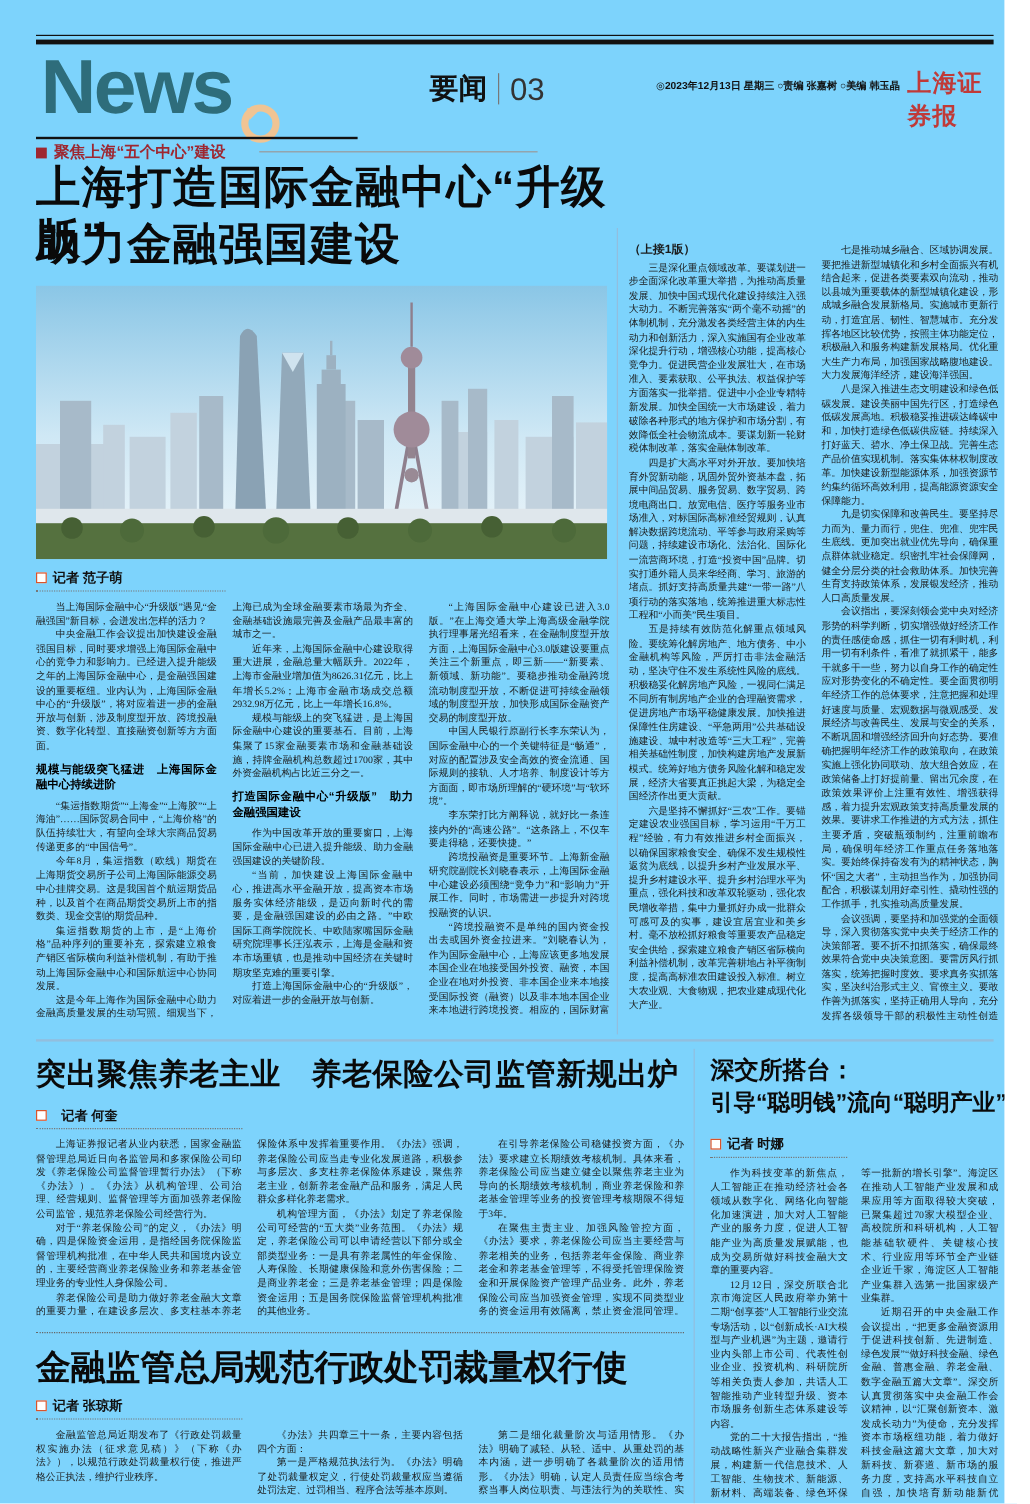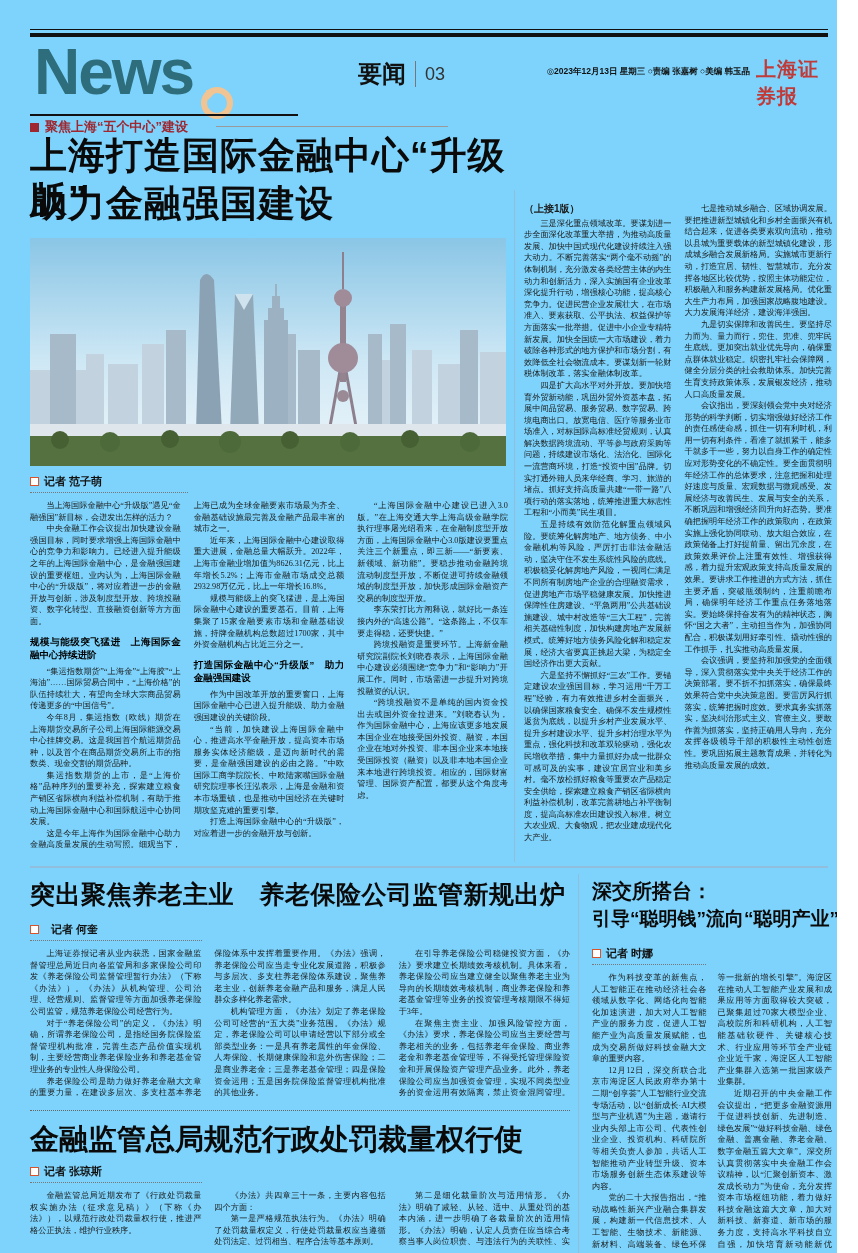--- a/index.html
+++ b/index.html
@@ -11,21 +11,21 @@
   .rule-thin{left:30px;top:29px;width:798px;height:1px;background:#111;}
   .rule-thick{left:30px;top:33px;width:798px;height:4px;background:#111;}
   .logo{left:34px;top:40px;font-family:"Liberation Sans","DejaVu Sans",sans-serif;
         font-weight:900;font-size:64px;line-height:64px;color:#2e6d7b;letter-spacing:-2px;}
   .logo-bubble{left:196px;top:84px;width:38px;height:38px;}
   .logo-underline{left:30px;top:114px;width:268px;height:2px;background:#111;}
   .section-row{left:358px;top:58px;display:flex;align-items:center;gap:9px;
                font-family:"Liberation Sans","DejaVu Sans",sans-serif;}
   .section-label{font-size:24px;font-weight:900;color:#111;}
   .section-div{width:1px;height:26px;background:#777;}
-  .page-number{font-size:18px;font-weight:400;color:#333;}
+  .page-number{font-size:26px;font-weight:400;color:#333;}
   .dateline{left:540px;top:66px;width:210px;text-align:right;font-size:8.5px;font-weight:bold;
             color:#111;font-family:"Liberation Sans","DejaVu Sans",sans-serif;}
   .paper-name{left:756px;top:56px;font-size:20px;font-weight:bold;color:#c03a38;
               letter-spacing:1px;font-family:"Liberation Serif","DejaVu Serif",serif;}
 
   
   .kicker-row{left:30px;top:118px;display:flex;align-items:center;gap:6px;}
   .kicker-sq{width:9px;height:9px;background:#9e2730;}
   .kicker-text{font-size:13px;font-weight:900;color:#9e2730;
                font-family:"Liberation Sans","DejaVu Sans",sans-serif;}
@@ -191,51 +191,53 @@
       <p class="para">今年8月，集运指数（欧线）期货在上海期货交易所子公司上海国际能源交易中心挂牌交易。这是我国首个航运期货品种，以及首个在商品期货交易所上市的指数类、现金交割的期货品种。</p>
       <p class="para">集运指数期货的上市，是“上海价格”品种序列的重要补充，探索建立粮食产销区省际横向利益补偿机制，有助于推动上海国际金融中心和国际航运中心协同发展。</p>
       <p class="para">这是今年上海作为国际金融中心助力金融高质量发展的生动写照。细观当下，上海已成为全球金融要素市场最为齐全、金融基础设施最完善及金融产品最丰富的城市之一。</p>
       <p class="para">近年来，上海国际金融中心建设取得重大进展，金融总量大幅跃升。2022年，上海市金融业增加值为8626.31亿元，比上年增长5.2%；上海市金融市场成交总额2932.98万亿元，比上一年增长16.8%。</p>
       <p class="para">规模与能级上的突飞猛进，是上海国际金融中心建设的重要基石。目前，上海集聚了15家金融要素市场和金融基础设施，持牌金融机构总数超过1700家，其中外资金融机构占比近三分之一。</p>
       <div class="sub">打造国际金融中心“升级版”　助力金融强国建设</div>
       <p class="para">作为中国改革开放的重要窗口，上海国际金融中心已进入提升能级、助力金融强国建设的关键阶段。</p>
       <p class="para">“当前，加快建设上海国际金融中心，推进高水平金融开放，提高资本市场服务实体经济能级，是迈向新时代的需要，是金融强国建设的必由之路。”中欧国际工商学院院长、中欧陆家嘴国际金融研究院理事长汪泓表示，上海是金融和资本市场重镇，也是推动中国经济在关键时期攻坚克难的重要引擎。</p>
       <p class="para">打造上海国际金融中心的“升级版”，对应着进一步的金融开放与创新。</p>
       <p class="para">“上海国际金融中心建设已进入3.0版。”在上海交通大学上海高级金融学院执行理事屠光绍看来，在金融制度型开放方面，上海国际金融中心3.0版建设要重点关注三个新重点，即三新——“新要素、新领域、新功能”。要稳步推动金融跨境流动制度型开放，不断促进可持续金融领域的制度型开放，加快形成国际金融资产交易的制度型开放。</p>
+      <p class="para">中国人民银行原副行长李东荣认为，国际金融中心的一个关键特征是“畅通”，对应的配置涉及安全高效的资金流通、国际规则的接轨、人才培养、制度设计等方方面面，即市场所理解的“硬环境”与“软环境”。</p>
       <p class="para">李东荣打比方阐释说，就好比一条连接内外的“高速公路”。“这条路上，不仅车要走得稳，还要快捷。”</p>
       <p class="para">跨境投融资是重要环节。上海新金融研究院副院长刘晓春表示，上海国际金融中心建设必须围绕“竞争力”和“影响力”开展工作。同时，市场需进一步提升对跨境投融资的认识。</p>
       <p class="para">“跨境投融资不是单纯的国内资金投出去或国外资金拉进来。”刘晓春认为，作为国际金融中心，上海应该更多地发展本国企业在地接受国外投资、融资，本国企业在地对外投资、非本国企业来本地接受国际投资（融资）以及非本地本国企业来本地进行跨境投资。相应的，国际财富管理、国际资产配置，都要从这个角度考虑。</p>
     </div>
 
   <div class="abs vrule-top"></div>
   <div class="abs body cols2 jump-body">
     <div class="jumptag">（上接1版）</div>
     <div>
         <p class="para">三是深化重点领域改革。要谋划进一步全面深化改革重大举措，为推动高质量发展、加快中国式现代化建设持续注入强大动力。不断完善落实“两个毫不动摇”的体制机制，充分激发各类经营主体的内生动力和创新活力，深入实施国有企业改革深化提升行动，增强核心功能，提高核心竞争力。促进民营企业发展壮大，在市场准入、要素获取、公平执法、权益保护等方面落实一批举措。促进中小企业专精特新发展。加快全国统一大市场建设，着力破除各种形式的地方保护和市场分割，有效降低全社会物流成本。要谋划新一轮财税体制改革，落实金融体制改革。</p>
         <p class="para">四是扩大高水平对外开放。要加快培育外贸新动能，巩固外贸外资基本盘，拓展中间品贸易、服务贸易、数字贸易、跨境电商出口。放宽电信、医疗等服务业市场准入，对标国际高标准经贸规则，认真解决数据跨境流动、平等参与政府采购等问题，持续建设市场化、法治化、国际化一流营商环境，打造“投资中国”品牌。切实打通外籍人员来华经商、学习、旅游的堵点。抓好支持高质量共建“一带一路”八项行动的落实落地，统筹推进重大标志性工程和“小而美”民生项目。</p>
         <p class="para">五是持续有效防范化解重点领域风险。要统筹化解房地产、地方债务、中小金融机构等风险，严厉打击非法金融活动，坚决守住不发生系统性风险的底线。积极稳妥化解房地产风险，一视同仁满足不同所有制房地产企业的合理融资需求，促进房地产市场平稳健康发展。加快推进保障性住房建设、“平急两用”公共基础设施建设、城中村改造等“三大工程”，完善相关基础性制度，加快构建房地产发展新模式。统筹好地方债务风险化解和稳定发展，经济大省要真正挑起大梁，为稳定全国经济作出更大贡献。</p>
         <p class="para">六是坚持不懈抓好“三农”工作。要锚定建设农业强国目标，学习运用“千万工程”经验，有力有效推进乡村全面振兴，以确保国家粮食安全、确保不发生规模性返贫为底线，以提升乡村产业发展水平、提升乡村建设水平、提升乡村治理水平为重点，强化科技和改革双轮驱动，强化农民增收举措，集中力量抓好办成一批群众可感可及的实事，建设宜居宜业和美乡村。毫不放松抓好粮食等重要农产品稳定安全供给，探索建立粮食产销区省际横向利益补偿机制，改革完善耕地占补平衡制度，提高高标准农田建设投入标准。树立大农业观、大食物观，把农业建成现代化大产业。</p>
         <p class="para">七是推动城乡融合、区域协调发展。要把推进新型城镇化和乡村全面振兴有机结合起来，促进各类要素双向流动，推动以县城为重要载体的新型城镇化建设，形成城乡融合发展新格局。实施城市更新行动，打造宜居、韧性、智慧城市。充分发挥各地区比较优势，按照主体功能定位，积极融入和服务构建新发展格局。优化重大生产力布局，加强国家战略腹地建设。大力发展海洋经济，建设海洋强国。</p>
+        <p class="para">八是深入推进生态文明建设和绿色低碳发展。建设美丽中国先行区，打造绿色低碳发展高地。积极稳妥推进碳达峰碳中和，加快打造绿色低碳供应链。持续深入打好蓝天、碧水、净土保卫战。完善生态产品价值实现机制。落实集体林权制度改革。加快建设新型能源体系，加强资源节约集约循环高效利用，提高能源资源安全保障能力。</p>
         <p class="para">九是切实保障和改善民生。要坚持尽力而为、量力而行，兜住、兜准、兜牢民生底线。更加突出就业优先导向，确保重点群体就业稳定。织密扎牢社会保障网，健全分层分类的社会救助体系。加快完善生育支持政策体系，发展银发经济，推动人口高质量发展。</p>
         <p class="para">会议指出，要深刻领会党中央对经济形势的科学判断，切实增强做好经济工作的责任感使命感，抓住一切有利时机，利用一切有利条件，看准了就抓紧干，能多干就多干一些，努力以自身工作的确定性应对形势变化的不确定性。要全面贯彻明年经济工作的总体要求，注意把握和处理好速度与质量、宏观数据与微观感受、发展经济与改善民生、发展与安全的关系，不断巩固和增强经济回升向好态势。要准确把握明年经济工作的政策取向，在政策实施上强化协同联动、放大组合效应，在政策储备上打好提前量、留出冗余度，在政策效果评价上注重有效性、增强获得感，着力提升宏观政策支持高质量发展的效果。要讲求工作推进的方式方法，抓住主要矛盾，突破瓶颈制约，注重前瞻布局，确保明年经济工作重点任务落地落实。要始终保持奋发有为的精神状态，胸怀“国之大者”，主动担当作为，加强协同配合，积极谋划用好牵引性、撬动性强的工作抓手，扎实推动高质量发展。</p>
         <p class="para">会议强调，要坚持和加强党的全面领导，深入贯彻落实党中央关于经济工作的决策部署。要不折不扣抓落实，确保最终效果符合党中央决策意图。要雷厉风行抓落实，统筹把握时度效。要求真务实抓落实，坚决纠治形式主义、官僚主义。要敢作善为抓落实，坚持正确用人导向，充分发挥各级领导干部的积极性主动性创造性。要巩固拓展主题教育成果，并转化为推动高质量发展的成效。</p>
       </div>
   </div>
 
   <div class="abs hrule-blue"></div>
 
   <div class="abs pension-headline">突出聚焦养老主业　养老保险公司监管新规出炉</div>
   <div class="abs byline byline-pension">
     <span class="by-sq"></span>
     <span>记者 何奎</span>
   </div>
   <div class="abs dotted dot-pension"></div>
   <div class="abs body cols3 pension-body">
       <p class="para">上海证券报记者从业内获悉，国家金融监督管理总局近日向各监管局和多家保险公司印发《养老保险公司监督管理暂行办法》（下称《办法》）。《办法》从机构管理、公司治理、经营规则、监督管理等方面加强养老保险公司监管，规范养老保险公司经营行为。</p>
-      <p class="para">对于“养老保险公司”的定义，《办法》明确，所谓养老保险公司，是指经国务院保险监督管理机构批准，完善生态产品价值实现机制，主要经营商业养老保险业务和养老基金管理业务的专业性人身保险公司。</p>
+      <p class="para">对于“养老保险公司”的定义，《办法》明确，四是保险资金运用，是指经国务院保险监督管理机构批准，在中华人民共和国境内设立的，主要经营商业养老保险业务和养老基金管理业务的专业性人身保险公司。</p>
       <p class="para">养老保险公司是助力做好养老金融大文章的重要力量，在建设多层次、多支柱基本养老保险体系中发挥着重要作用。《办法》强调，养老保险公司应当走专业化发展道路，积极参与多层次、多支柱养老保险体系建设，聚焦养老主业，创新养老金融产品和服务，满足人民群众多样化养老需求。</p>
       <p class="para">机构管理方面，《办法》划定了养老保险公司可经营的“五大类”业务范围。《办法》规定，养老保险公司可以申请经营以下部分或全部类型业务：一是具有养老属性的年金保险、人寿保险、长期健康保险和意外伤害保险；二是商业养老金；三是养老基金管理；四是保险资金运用；五是国务院保险监督管理机构批准的其他业务。</p>
       <p class="para">在引导养老保险公司稳健投资方面，《办法》要求建立长期绩效考核机制。具体来看，养老保险公司应当建立健全以聚焦养老主业为导向的长期绩效考核机制，商业养老保险和养老基金管理等业务的投资管理考核期限不得短于3年。</p>
       <p class="para">在聚焦主责主业、加强风险管控方面，《办法》要求，养老保险公司应当主要经营与养老相关的业务，包括养老年金保险、商业养老金和养老基金管理等，不得受托管理保险资金和开展保险资产管理产品业务。此外，养老保险公司应当加强资金管理，实现不同类型业务的资金运用有效隔离，禁止资金混同管理。养老保险公司应当遵循长期性、稳健性、收益性原则，防范资金运用风险。</p>
     </div>
 
   <div class="abs dotted-sep"></div>
 
   <div class="abs penalty-headline">金融监管总局规范行政处罚裁量权行使</div>
   <div class="abs byline byline-penalty">

